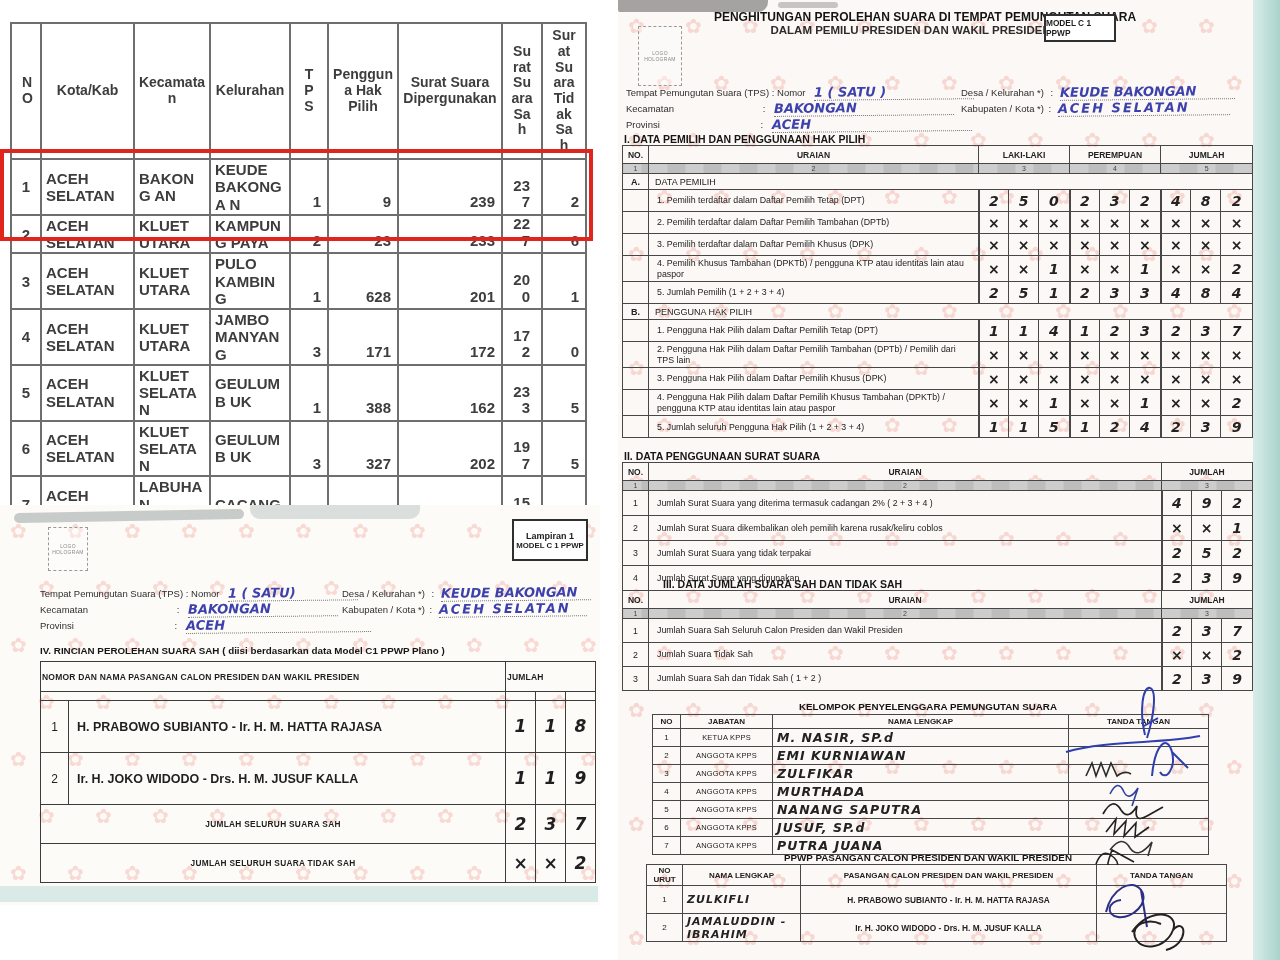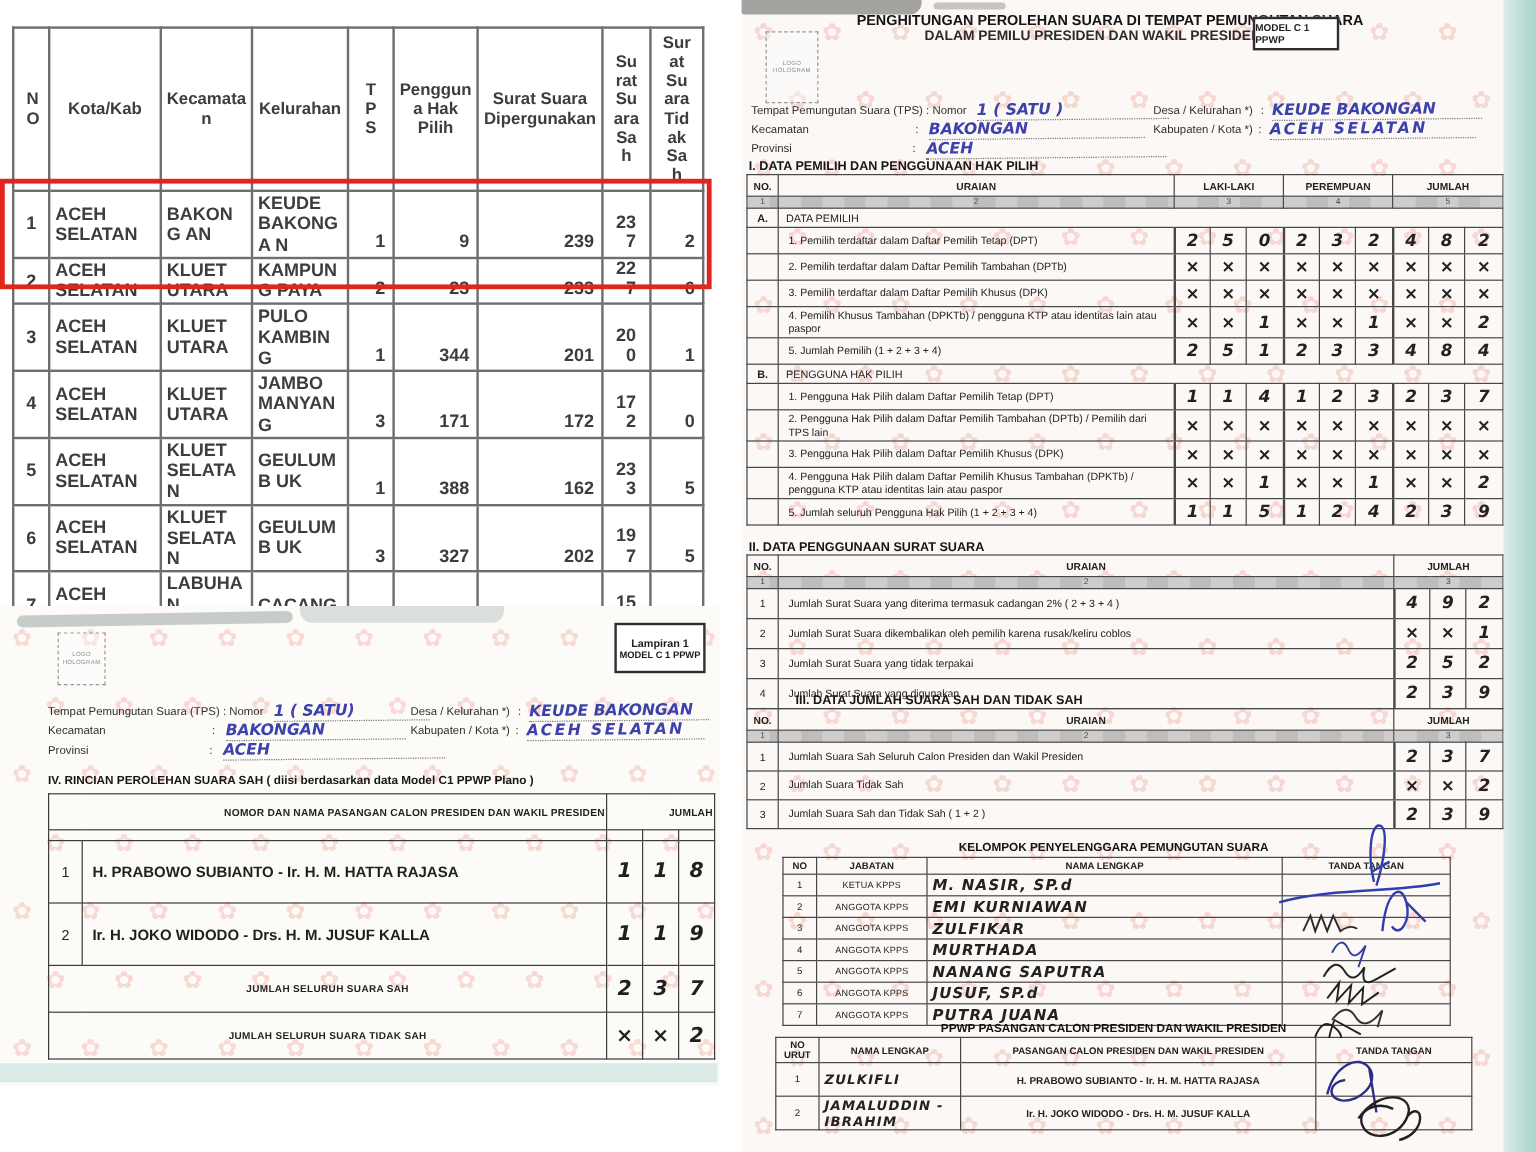--- a/index.html
+++ b/index.html
@@ -59,21 +59,21 @@
   .kt .kps{font-size:8.3px;font-weight:700;text-align:center;vertical-align:middle;}
   .center-title{text-align:center;font-weight:700;color:#141414;}
   svg.sig{position:absolute;z-index:3;pointer-events:none;}
   
   #lamp{left:0;top:505px;width:600px;height:400px;background:#fcfbf8;}
   .l-smudge1{left:14px;top:6px;width:230px;height:10px;background:#9aa4a2;opacity:.55;border-radius:6px;transform:rotate(-1deg);z-index:2;}
   .l-smudge2{left:250px;top:0;width:170px;height:14px;background:#c3cbc9;opacity:.6;border-radius:0 0 10px 10px;z-index:2;}
   #teal-bottom{left:0;top:886px;width:598px;height:16px;background:#cfe5e1;opacity:.75;z-index:1;}
   table.pt{border-collapse:collapse;table-layout:fixed;}
   table.pt td{border:1.6px solid #3c3c3c;color:#1f1f1f;overflow:hidden;}
-  table.pt .phd{font-size:8.5px;font-weight:700;text-align:right;vertical-align:middle;letter-spacing:.2px;}
+  table.pt .phd{font-size:8.5px;font-weight:700;text-align:left;vertical-align:middle;letter-spacing:.2px;}
   table.pt .pno{font-size:12px;text-align:center;vertical-align:middle;}
   table.pt .pname{font-size:12.5px;font-weight:700;text-align:left;vertical-align:middle;padding:0 8px;}
   table.pt .ptot{font-size:8.3px;font-weight:700;text-align:center;vertical-align:middle;letter-spacing:.3px;}
   table.pt .dg{font-size:17px;}
 </style>
 </head>
 <body>
 
 <div class="abs" id="page" style="left:0;top:0;width:1280px;height:960px;">
 
@@ -126,21 +126,21 @@
             <td class="c-num c-sah">227</td>
             <td class="c-num">6</td>
           </tr>
 
           <tr class="rr">
             <td class="c-no">3</td>
             <td class="c-txt">ACEH SELATAN</td>
             <td class="c-txt">KLUET UTARA</td>
             <td class="c-txt">PULO KAMBING</td>
             <td class="c-num">1</td>
-            <td class="c-num">344</td>
+            <td class="c-num">628</td>
             <td class="c-num">201</td>
             <td class="c-num c-sah">200</td>
             <td class="c-num">1</td>
           </tr>
 
           <tr class="rr">
             <td class="c-no">4</td>
             <td class="c-txt">ACEH SELATAN</td>
             <td class="c-txt">KLUET UTARA</td>
             <td class="c-txt">JAMBO MANYANG</td>

